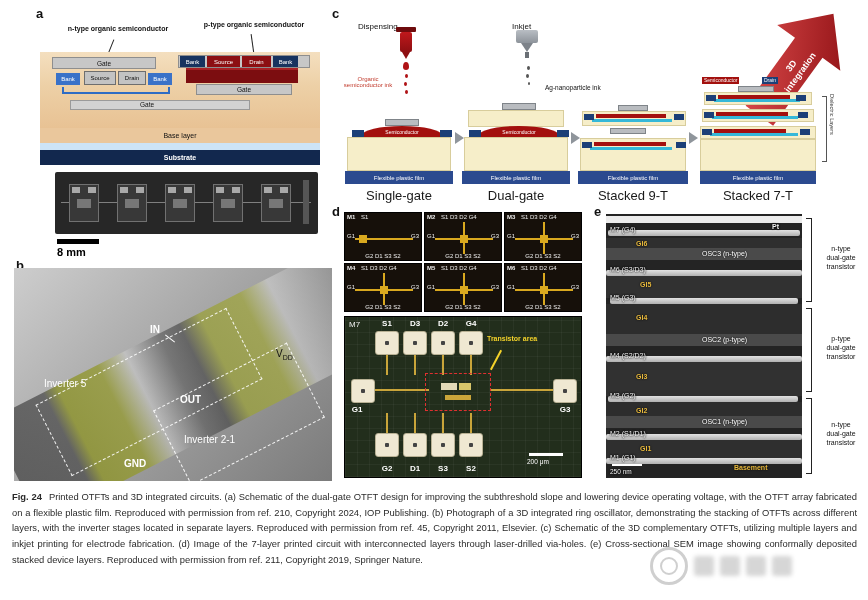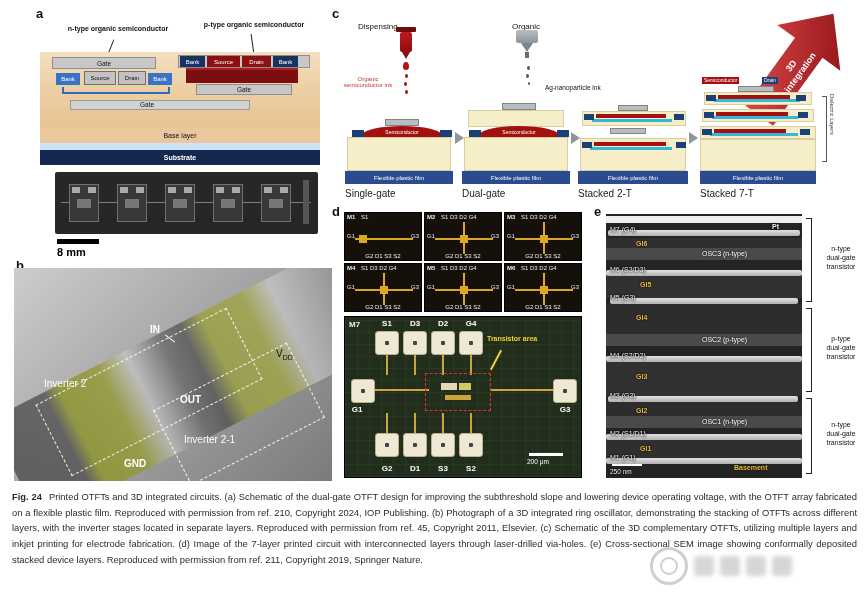--- a/index.html
+++ b/index.html
@@ -12,21 +12,21 @@
 .ln{background:#222}
 .gatebar{background:#c7c7c7;border:1px solid #8e8e8e;font-size:6.5px;color:#111;display:flex;align-items:center;justify-content:center}
 .banktag{background:#3a72c8;color:#fff;font-size:6px;display:flex;align-items:center;justify-content:center}
 .navytag{background:#17335f;color:#fff;font-size:6px;display:flex;align-items:center;justify-content:center}
 .redtag{background:#8c0f12;color:#fff;font-size:6px;display:flex;align-items:center;justify-content:center}
 .graypad{background:#c3c3c3;border:1px solid #6e6e6e;font-size:6px;color:#111;display:flex;align-items:center;justify-content:center}
 .cell{position:absolute;width:30px;height:38px;border:1px solid rgba(170,170,170,.5);background:#383838}
 .cp{position:absolute;background:#a9a9a9}
 .wl{color:#fff;font-size:10px}
 .film{background:#2b4a8f;color:#fff;font-size:6px;display:flex;align-items:center;justify-content:center}
-.devcap{font-size:10px;color:#1a1a1a;}
+.devcap{font-size:13px;color:#1a1a1a;text-align:center}
 .cream{background:#f6eec9;border:1px solid #d8cd9c}
 .semired{background:#a3100e;color:#fff;font-size:5px;display:flex;align-items:center;justify-content:center;border-radius:60% 60% 0 0/100% 100% 0 0}
 .gpad{background:#b9bcc0;border:1px solid #7f8489}
 .nv{background:#1c3f77}
 .cy{background:#35b8d8}
 .rstrip{background:#a3100e}
 .parrow{width:0;height:0;border-top:6px solid transparent;border-bottom:6px solid transparent;border-left:9px solid #8f959b}
 .tile{position:absolute;width:78px;height:49px;background:#16100a;border:1px solid #000}
 .tl{position:absolute;color:#eee;font-size:6px}
 .gh{position:absolute;background:#d9a91f}
@@ -117,38 +117,38 @@
 <div class="a" style="left:57px;top:246px;font-size:11px;font-weight:bold;color:#000">8 mm</div>
 
 <div class="a tag" style="left:16px;top:258px">b</div>
 <div class="a" style="left:14px;top:268px;width:318px;height:213px;background:linear-gradient(135deg,#cdcdcd 0%,#a6a6a6 45%,#7b7b7b 100%);overflow:hidden">
   <div class="a" style="left:-20px;top:60px;width:380px;height:115px;transform:rotate(-27deg);background:linear-gradient(90deg,rgba(70,70,70,.75) 0%,rgba(70,70,70,.7) 16%,rgba(142,148,49,.85) 20%,rgba(150,155,60,.85) 32%,rgba(215,215,215,.45) 40%,rgba(80,80,80,.55) 50%,rgba(60,60,60,.6) 56%,rgba(154,160,64,.8) 62%,rgba(160,165,70,.8) 74%,rgba(220,220,220,.5) 82%,rgba(140,140,140,.5) 100%);border-radius:4px"></div>
   <div class="a" style="left:28px;top:84px;width:214px;height:80px;transform:rotate(-27deg);border:1px dashed rgba(255,255,255,.9)"></div>
   <div class="a" style="left:150px;top:104px;width:150px;height:84px;transform:rotate(-27deg);border:1px dashed rgba(255,255,255,.9)"></div>
   <div class="a wl" style="left:136px;top:56px;font-weight:bold">IN</div>
   <div class="a" style="left:150px;top:70px;width:12px;height:1px;background:#fff;transform:rotate(38deg)"></div>
   <div class="a" style="left:262px;top:80px;font-size:10px;color:#111"><span>V</span><sub style="font-size:7px">DD</sub></div>
-  <div class="a wl" style="left:30px;top:110px">Inverter 2</div>
+  <div class="a wl" style="left:30px;top:110px">Inverter 5</div>
   <div class="a wl" style="left:166px;top:126px;font-weight:bold">OUT</div>
   <div class="a wl" style="left:170px;top:166px">Inverter 2-1</div>
   <div class="a wl" style="left:110px;top:190px;font-weight:bold">GND</div>
 </div>
 
 <div class="a tag" style="left:332px;top:6px">c</div>
 <div class="a" style="left:358px;top:22px;font-size:8px;color:#111">Dispensing</div>
 <div class="a" style="left:396px;top:27px;width:20px;height:5px;background:#6e0b0d;border-radius:1px"></div>
 <div class="a" style="left:400px;top:32px;width:12px;height:20px;background:linear-gradient(#c0181c,#8e0f12);border-radius:2px"></div>
 <div class="a" style="left:402px;top:52px;width:0;height:0;border-left:4px solid transparent;border-right:4px solid transparent;border-top:7px solid #8e0f12"></div>
 <div class="a" style="left:403px;top:62px;width:6px;height:8px;background:#b01316;border-radius:50% 50% 50% 50%/60% 60% 40% 40%"></div>
 <div class="a" style="left:405px;top:74px;width:3px;height:4px;background:#b01316;border-radius:50%"></div>
 <div class="a" style="left:404px;top:82px;width:3px;height:4px;background:#b01316;border-radius:50%"></div>
 <div class="a" style="left:405px;top:90px;width:3px;height:4px;background:#b01316;border-radius:50%"></div>
 <div class="a pre" style="left:340px;top:76px;width:56px;font-size:6px;color:#c0392b;text-align:center">Organic
 semiconductor ink</div>
-<div class="a" style="left:512px;top:22px;font-size:8px;color:#111">Organic</div>
+<div class="a" style="left:512px;top:22px;font-size:8px;color:#111">Inkjet</div>
 <div class="a" style="left:516px;top:30px;width:22px;height:13px;background:linear-gradient(#b9bec4,#8d939a);border-radius:2px"></div>
 <div class="a" style="left:521px;top:43px;width:0;height:0;border-left:6px solid transparent;border-right:6px solid transparent;border-top:9px solid #7d838a"></div>
 <div class="a" style="left:525px;top:52px;width:4px;height:6px;background:#6a6f75"></div>
 <div class="a" style="left:527px;top:66px;width:3px;height:4px;background:#555;border-radius:50%"></div>
 <div class="a" style="left:526px;top:74px;width:3px;height:4px;background:#555;border-radius:50%"></div>
 <div class="a" style="left:528px;top:82px;width:2px;height:3px;background:#555;border-radius:50%"></div>
 <div class="a" style="left:545px;top:84px;font-size:6.5px;color:#111">Ag-nanoparticle ink</div>
 
 <svg class="a" style="left:728px;top:0" width="138" height="128" viewBox="0 0 138 128">
   <defs>
@@ -189,21 +189,21 @@
 <div class="a cy" style="left:592px;top:119px;width:80px;height:3px"></div>
 <div class="a nv" style="left:584px;top:114px;width:10px;height:6px"></div>
 <div class="a nv" style="left:674px;top:114px;width:10px;height:6px"></div>
 <div class="a gpad" style="left:610px;top:128px;width:36px;height:6px"></div>
 <div class="a cream" style="left:580px;top:138px;width:106px;height:33px"></div>
 <div class="a rstrip" style="left:594px;top:142px;width:72px;height:4px"></div>
 <div class="a cy" style="left:590px;top:147px;width:82px;height:3px"></div>
 <div class="a nv" style="left:582px;top:142px;width:10px;height:6px"></div>
 <div class="a nv" style="left:676px;top:142px;width:10px;height:6px"></div>
 <div class="a film" style="left:578px;top:171px;width:110px;height:13px">Flexible plastic film</div>
-<div class="a devcap" style="left:578px;top:188px;width:110px">Stacked 2-T</div>
+<div class="a devcap" style="left:578px;top:188px;width:110px">Stacked 9-T</div>
 
 <div class="a" style="left:702px;top:77px;background:#a3100e;color:#fff;font-size:5px;padding:0 2px;line-height:7px">Semiconductor</div>
 <div class="a" style="left:762px;top:77px;background:#1c3f77;color:#fff;font-size:5px;padding:0 2px;line-height:7px">Drain</div>
 <div class="a gpad" style="left:738px;top:86px;width:36px;height:6px"></div>
 <div class="a cream" style="left:704px;top:92px;width:108px;height:13px"></div>
 <div class="a rstrip" style="left:718px;top:95px;width:72px;height:4px"></div>
 <div class="a cy" style="left:714px;top:99px;width:86px;height:3px"></div>
 <div class="a nv" style="left:706px;top:95px;width:10px;height:6px"></div>
 <div class="a nv" style="left:796px;top:95px;width:10px;height:6px"></div>
 <div class="a cream" style="left:702px;top:109px;width:112px;height:13px"></div>
@@ -281,21 +281,21 @@
   <span class="tl" style="left:16px;top:1px">S1 D3 D2 G4</span>
   <span class="tl" style="left:2px;top:20px">G1</span>
   <span class="tl" style="right:2px;top:20px">G3</span>
   <span class="tl" style="left:0;right:0;bottom:1px;text-align:center">G2 D1 S3 S2</span>
   <div class="gh" style="left:10px;top:25px;width:58px;height:2px"></div>
   <div class="gh" style="left:38px;top:9px;width:2px;height:32px"></div>
   <div class="gh" style="left:35px;top:22px;width:8px;height:8px"></div>
 </div>
 
 <div class="a" style="left:344px;top:316px;width:238px;height:162px;background-color:#222e1c;border:1px solid #000;background-image:repeating-linear-gradient(0deg,rgba(255,255,255,.04) 0 1px,transparent 1px 12px),repeating-linear-gradient(90deg,rgba(255,255,255,.04) 0 1px,transparent 1px 12px);overflow:hidden">
-  <span class="tl" style="left:4px;top:3px;font-size:8px;font-weight:bold">M7</span>
+  <span class="tl" style="left:4px;top:3px;font-size:8px;font-weight:normal">M7</span>
   <span class="m7l" style="left:30px;top:2px">S1</span>
   <span class="m7l" style="left:58px;top:2px">D3</span>
   <span class="m7l" style="left:86px;top:2px">D2</span>
   <span class="m7l" style="left:114px;top:2px">G4</span>
   <div class="pad" style="left:30px;top:14px"></div>
   <div class="pad" style="left:58px;top:14px"></div>
   <div class="pad" style="left:86px;top:14px"></div>
   <div class="pad" style="left:114px;top:14px"></div>
   <div class="pad" style="left:30px;top:116px"></div>
   <div class="pad" style="left:58px;top:116px"></div>

